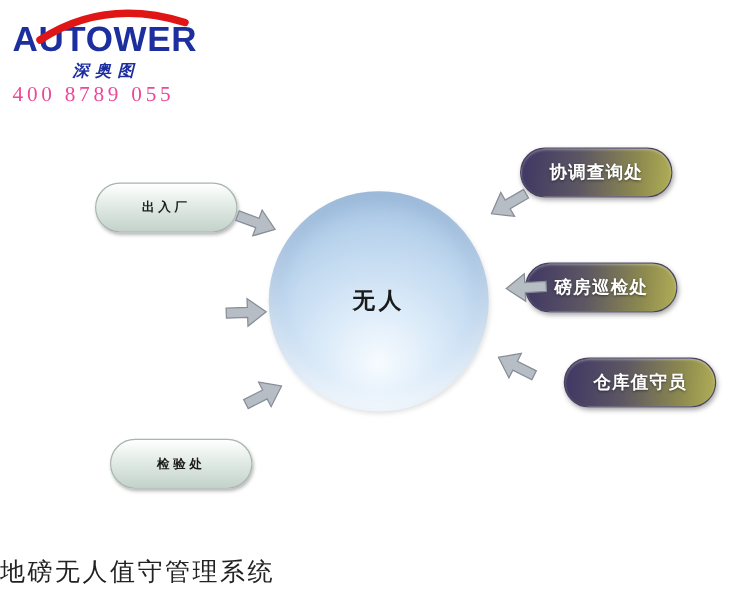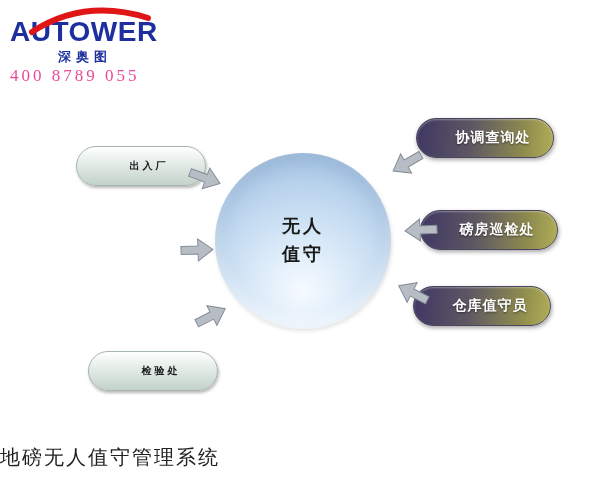--- a/index.html
+++ b/index.html
@@ -19,21 +19,21 @@
   .logo { position: absolute; left: 10px; top: 8px; width: 170px; height: 60px; }
   .logo-text {
     position: absolute; left: 0; top: 8px;
     font-size: 28px; font-weight: bold;
     color: #1d2f9f; letter-spacing: 0.5px;
   }
   .logo-swoosh { position: absolute; left: 16px; top: -4px; width: 132px; height: 34px; pointer-events: none; }
   .logo-sub {
     position: absolute; left: 48px; top: 40px;
     font-size: 13px; font-weight: bold;
-    color: #1d2f9f; letter-spacing: 5px;
+    color: #1d2f9f; letter-spacing: 5px; font-style: italic;
   }
   .phone {
     position: absolute; left: 10px; top: 66px;
     font-family: "Liberation Serif", serif;
     font-size: 17px; color: #ec4899; letter-spacing: 3px;
   }
 
   
   .center-circle {
     position: absolute; left: 215px; top: 153px;
@@ -51,21 +51,20 @@
     letter-spacing: 3px; line-height: 1.55;
   }
 
   
   .pill {
     position: absolute;
     display: flex; align-items: center; justify-content: center;
     border-radius: 20px;
     font-weight: bold;
     white-space: nowrap;
-    padding-left: 16px;
   }
   .pill-left {
     width: 112px; height: 38px;
     background: linear-gradient(180deg, #ffffff 0%, #e2ebe6 45%, #c3d2ca 100%);
     border: 1px solid #a6b6ad;
     box-shadow: 1px 2px 3px rgba(0,0,0,0.28);
     color: #1a1a1a; font-size: 10px; letter-spacing: 3px;
   }
   .pill-right {
     width: 120px; height: 38px;
@@ -73,21 +72,21 @@
     border: 1px solid #4a445e;
     box-shadow: 1px 2px 4px rgba(0,0,0,0.35), inset 0 1px 2px rgba(255,255,255,0.35);
     color: #ffffff; font-size: 14px; letter-spacing: 1px;
     text-shadow: 0 1px 2px rgba(0,0,0,0.5);
   }
   .pill-entry      { left: 76px;  top: 146px; }
   .pill-sampling   { left: 64px;  top: 231px; }
   .pill-inspection { left: 88px;  top: 320px; margin-top: 31px; }
   .pill-query      { left: 416px; top: 118px; }
   .pill-patrol     { left: 420px; top: 210px; }
-  .pill-warehouse  { left: 413px; top: 286px; justify-content: center; }
+  .pill-warehouse  { left: 451px; top: 286px; justify-content: center; }
 
   
   .arrow { position: absolute; width: 34px; height: 26px; }
   .arrow svg { display: block; width: 100%; height: 100%; }
   .arrow-entry      { left: 188px; top: 165px; transform: rotate(20deg); }
   .arrow-sampling   { left: 180px; top: 237px; transform: rotate(-2deg); }
   .arrow-inspection { left: 194px; top: 303px; transform: rotate(-27deg); }
   .arrow-query      { left: 390px; top: 150px; transform: rotate(150deg); }
   .arrow-patrol     { left: 404px; top: 217px; transform: rotate(177deg); }
   .arrow-warehouse  { left: 396px; top: 280px; transform: rotate(207deg); }
@@ -109,21 +108,20 @@
     <svg class="logo-swoosh" viewBox="0 0 132 34">
       <path d="M6 28 Q 58 -6 122 14" stroke="#e01515" stroke-width="6" fill="none" stroke-linecap="round"></path>
     </svg>
     <span class="logo-sub">深奥图</span>
   </div>
   <div class="phone">400 8789 055</div>
 
   <div class="center-circle">
     <div class="center-label">
       <div>无人</div>
-      <div>值守</div>
     </div>
   </div>
 
   <div class="pill pill-left pill-entry">
     <span>出入厂</span>
   </div>
   <div class="pill pill-left pill-inspection">
     <span>检验处</span>
   </div>
 

